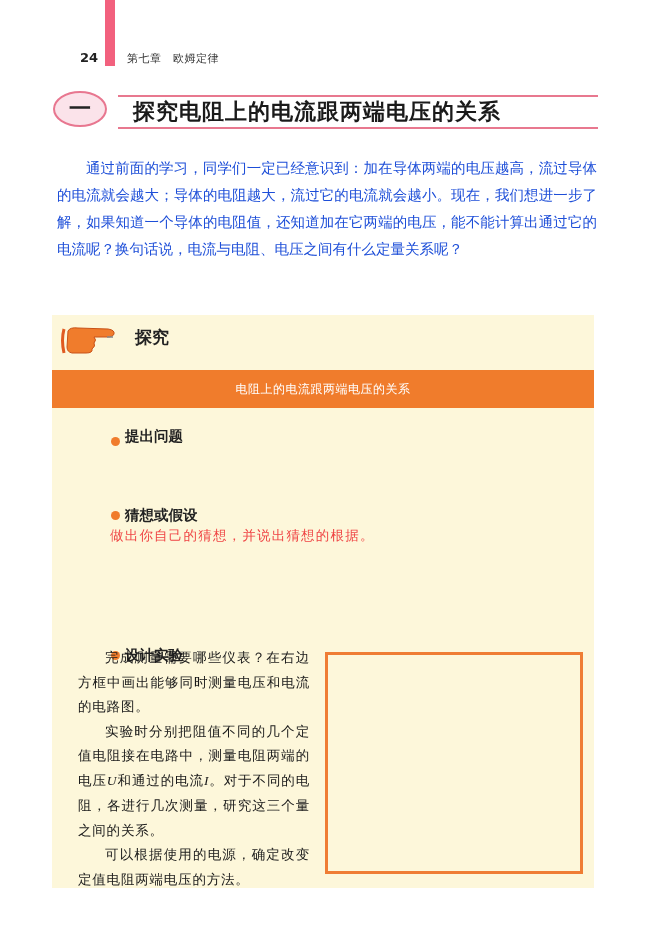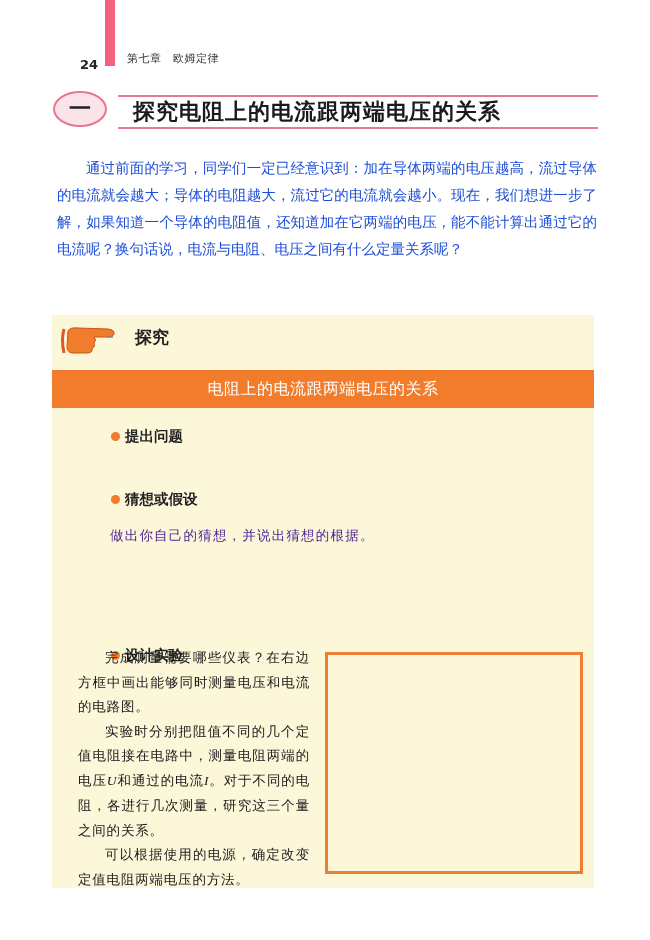--- a/index.html
+++ b/index.html
@@ -1,47 +1,47 @@
 <!DOCTYPE html>
 <html><head>
   <meta charset="utf-8">
   <style>
     * { margin: 0; padding: 0; box-sizing: border-box; }
     html, body { width: 650px; height: 940px; background: #ffffff; overflow: hidden; }
     body { position: relative; font-family: "DejaVu Sans", "Liberation Sans", sans-serif; color: #1a1a1a; }
 
     .pink-bar { position: absolute; left: 105px; top: 0; width: 10px; height: 66px; background: #f2617e; }
-    .page-num { position: absolute; left: 80px; top: 50px; font-size: 13px; font-weight: bold; color: #222; margin-top: 7px; }
+    .page-num { position: absolute; left: 80px; top: 50px; font-size: 13px; font-weight: bold; color: #222; }
     .chapter { position: absolute; left: 127px; top: 51px; font-size: 11px; color: #333; letter-spacing: 0.5px; }
 
     .sec-badge { position: absolute; left: 53px; top: 91px; width: 54px; height: 36px; border-radius: 50%;
       border: 2px solid #e87790; background: #fbe3ea; display: flex; align-items: center; justify-content: center; }
     .sec-badge span { font-size: 22px; font-weight: bold; color: #222; line-height: 1; }
     .sec-line-top { position: absolute; left: 118px; top: 95px; width: 480px; height: 2px; background: #e8788f; }
     .sec-line-bot { position: absolute; left: 118px; top: 127px; width: 480px; height: 2px; background: #e8788f; }
     .sec-title { position: absolute; left: 133px; top: 97px; font-size: 22px; font-weight: bold; color: #1a1a1a; letter-spacing: 1px; }
 
     .intro { position: absolute; left: 57px; top: 155px; width: 540px; font-size: 14.5px; line-height: 27px;
       font-family: "DejaVu Serif", "Liberation Serif", serif; color: #1d4ed8; text-align: justify; text-indent: 29px; }
 
     .panel { position: absolute; left: 52px; top: 315px; width: 542px; height: 573px; background: #fdf7da; }
     .hand { position: absolute; left: 60px; top: 323px; width: 58px; height: 34px; }
     .explore-label { position: absolute; left: 135px; top: 326px; font-size: 17px; font-weight: bold; color: #222; }
     .band { position: absolute; left: 52px; top: 370px; width: 542px; height: 38px; background: #f07c2c;
       display: flex; align-items: center; justify-content: center; }
-    .band span { color: #fff; font-size: 16px; letter-spacing: 0.5px; }
+    .band span { color: #fff; font-size: 12px; letter-spacing: 0.5px; }
 
     .bullet { position: absolute; display: flex; align-items: center; font-size: 14.5px; font-weight: bold; color: #222; }
     .dot { width: 9px; height: 9px; border-radius: 50%; background: #f07c2c; margin-right: 5px; }
-    .b1 { left: 111px; top: 427px; }
-    .b2 { left: 111px; top: 490px; align-items: center; }
+    .b1 { left: 111px; top: 427px; align-items: flex-end; }
+    .b2 { left: 111px; top: 506px; align-items: center; }
     .b3 { left: 111px; top: 622px; margin-top: 24px; }
 
     .serif { font-family: "DejaVu Serif", "Liberation Serif", serif; }
-    .guess-text { position: absolute; left: 110px; top: 527px; font-size: 13.5px; letter-spacing: 1.2px; color: #4c1d95; }
+    .guess-text { position: absolute; left: 110px; top: 527px; font-size: 13.5px; letter-spacing: 1.2px; color: #ef4444; }
 
     .design-text { position: absolute; left: 78px; top: 645px; width: 232px; font-size: 13.5px; line-height: 24.5px;
       letter-spacing: 0.8px; color: #1a1a1a; text-align: justify; }
     .design-text p { text-indent: 27px; }
     .design-text i { font-family: "Liberation Serif", serif; font-style: italic; }
 
     .draw-box { position: absolute; left: 325px; top: 652px; width: 258px; height: 222px; border: 3px solid #ef7d34; background: transparent; }
   </style>
 </head>
 <body>

